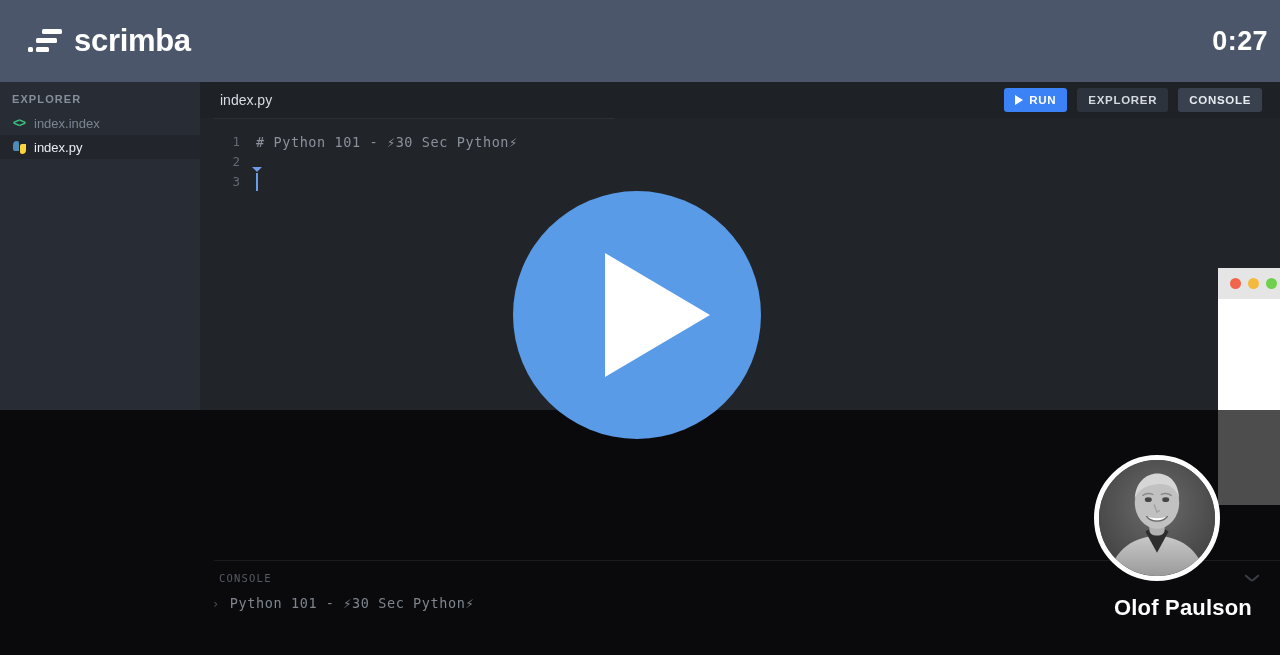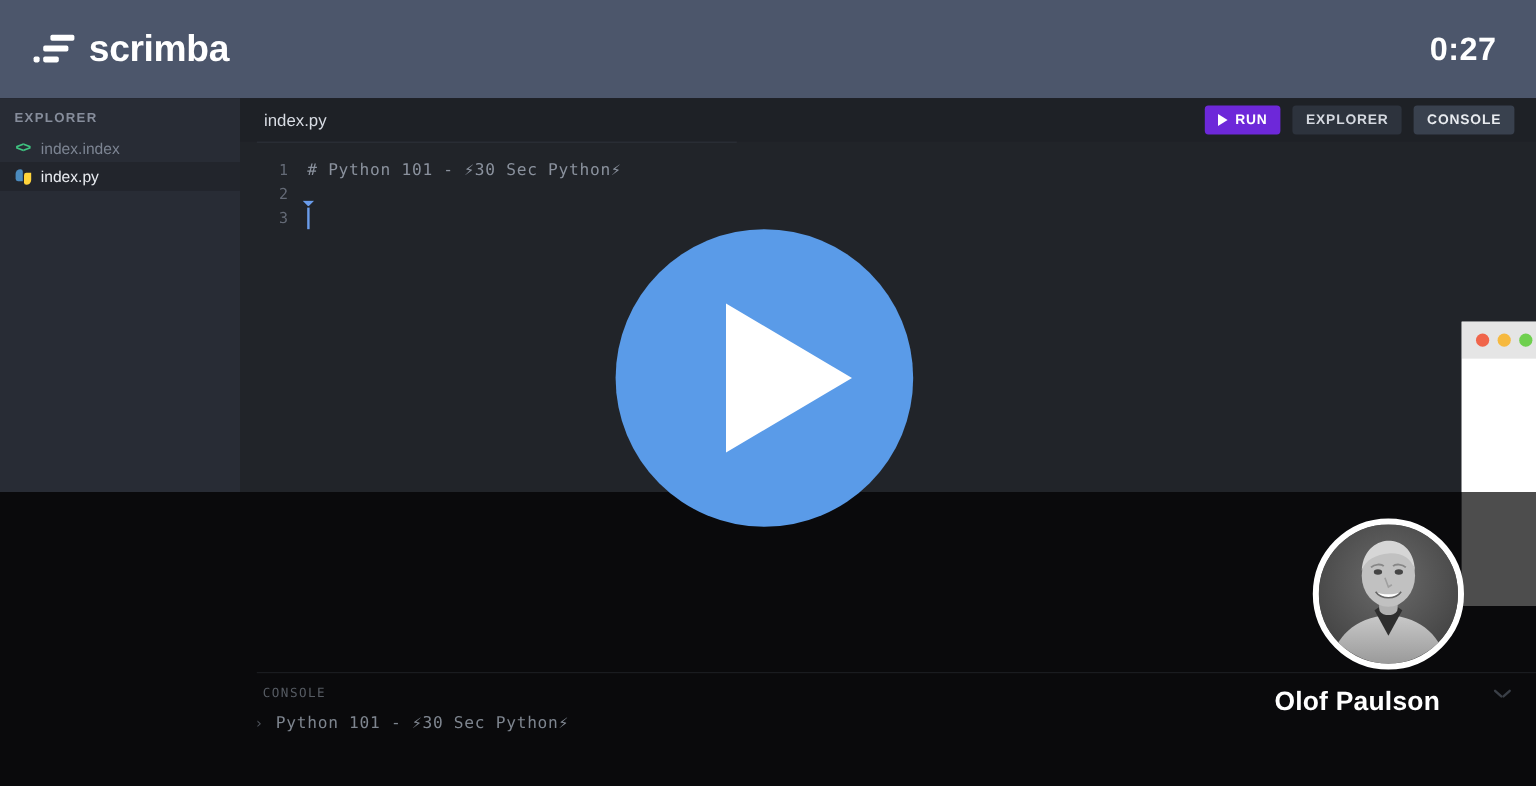--- a/index.html
+++ b/index.html
@@ -18,21 +18,21 @@
   
   #app-header {
     position: absolute;
     left: 0; top: 0;
     width: 1280px; height: 82px;
     background: #4c566b;
     display: flex;
     align-items: center;
     justify-content: space-between;
     box-sizing: border-box;
-    padding: 0 33px 0 28px;
+    padding: 0 12px 0 28px;
   }
   #brand {
     display: flex;
     align-items: center;
     gap: 12px;
   }
   .logo-mark {
     width: 34px; height: 24px;
     position: relative;
   }
@@ -208,21 +208,21 @@
     gap: 6px;
     padding: 0 11px;
     font-size: 11.5px;
     font-weight: bold;
     letter-spacing: 0.7px;
     color: #ffffff;
     cursor: pointer;
     border: none;
     font-family: "Liberation Sans", sans-serif;
   }
-  #run-button { background: #6d28d9; margin-left: 16px; }
+  #run-button { background: #3b82f6; margin-left: 16px; }
   #preview-button { background: #2d333d; color: #d5d9e0; }
   #console-button { background: #39414e; color: #e8ebef; }
   .play-tri {
     width: 0; height: 0;
     border-left: 8px solid #ffffff;
     border-top: 5px solid transparent;
     border-bottom: 5px solid transparent;
   }
 
   
@@ -323,23 +323,23 @@
   #cast-gray-block {
     position: absolute;
     left: 1218px; top: 410px;
     width: 62px; height: 95px;
     background: #4d4d4d;
   }
 
   
   #presenter {
     position: absolute;
-    left: 1062px; top: 432px;
+    left: 1062px; top: 455px;
     width: 190px; height: 180px;
-    text-align: left;
+    text-align: right;
   }
   #avatar {
     width: 126px; height: 126px;
     margin: 0 auto;
     border-radius: 50%;
     border: 5px solid #ffffff;
     box-sizing: border-box;
     overflow: hidden;
     position: relative;
     background: #4a4a4a;

